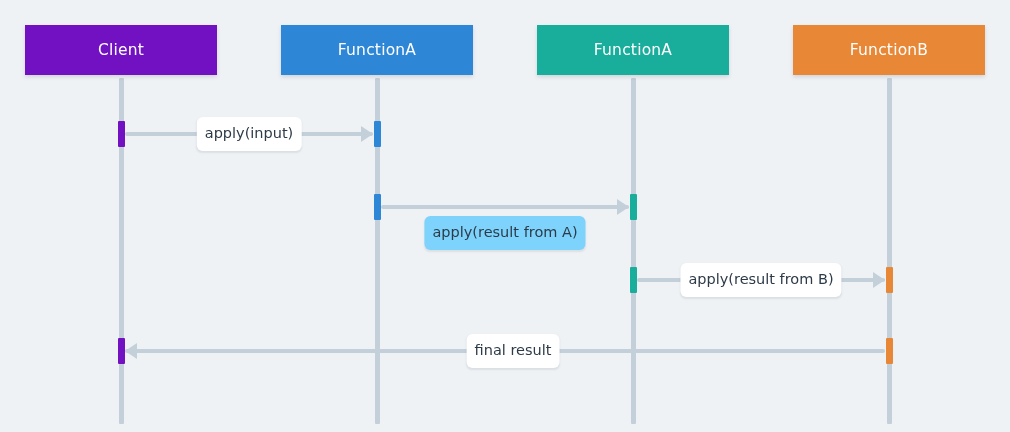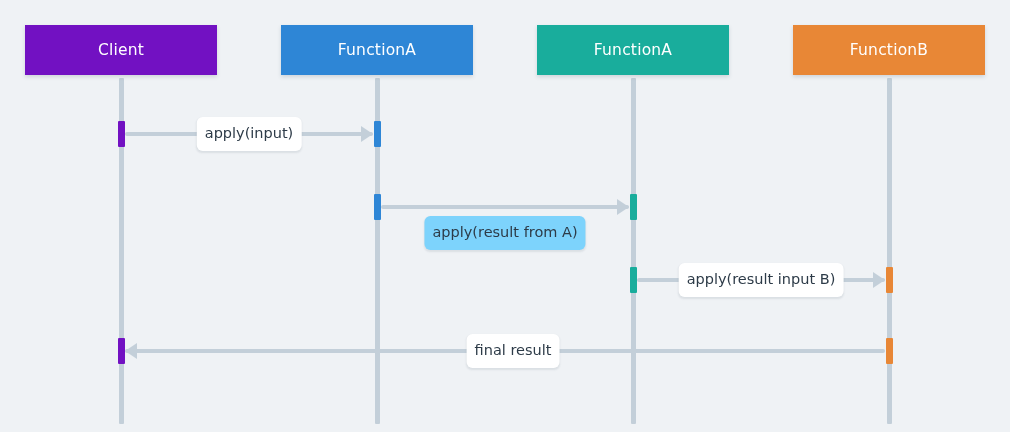--- a/index.html
+++ b/index.html
@@ -131,19 +131,19 @@
 
   <div id="messages">
       <div class="msg-line" style="left: 125px; top: 132px; width: 248px; background: rgb(195, 207, 217);"></div>
       <div class="arrowhead arrow-right" style="top: 126px; left: 361px; border-left-color: rgb(195, 207, 217);"></div>
       <div class="msg-label" style="left: 249px; top: 134px; background: rgb(255, 255, 255); color: rgb(45, 59, 72);">apply(input)</div>
       <div class="msg-line" style="left: 381px; top: 205px; width: 248px; background: rgb(195, 207, 217);"></div>
       <div class="arrowhead arrow-right" style="top: 199px; left: 617px; border-left-color: rgb(195, 207, 217);"></div>
       <div class="msg-label" style="left: 505px; top: 207px; background: #7dd3fc; color: rgb(45, 59, 72); margin-top: 26px;">apply(result from A)</div>
       <div class="msg-line" style="left: 637px; top: 278px; width: 248px; background: rgb(195, 207, 217);"></div>
       <div class="arrowhead arrow-right" style="top: 272px; left: 873px; border-left-color: rgb(195, 207, 217);"></div>
-      <div class="msg-label" style="left: 761px; top: 280px; background: rgb(255, 255, 255); color: rgb(45, 59, 72);">apply(result input B)</div>
+      <div class="msg-label" style="left: 761px; top: 280px; background: rgb(255, 255, 255); color: rgb(45, 59, 72);">apply(result from B)</div>
       <div class="msg-line" style="left: 125px; top: 349px; width: 760px; background: rgb(195, 207, 217);"></div>
       <div class="arrowhead arrow-left" style="top: 343px; left: 125px; border-right-color: rgb(195, 207, 217);"></div>
       <div class="msg-label" style="left: 505px; top: 351px; background: rgb(255, 255, 255); color: rgb(45, 59, 72); margin-left: 8px;">final result</div>
     </div>
 
 </div>
 
 </body></html>

